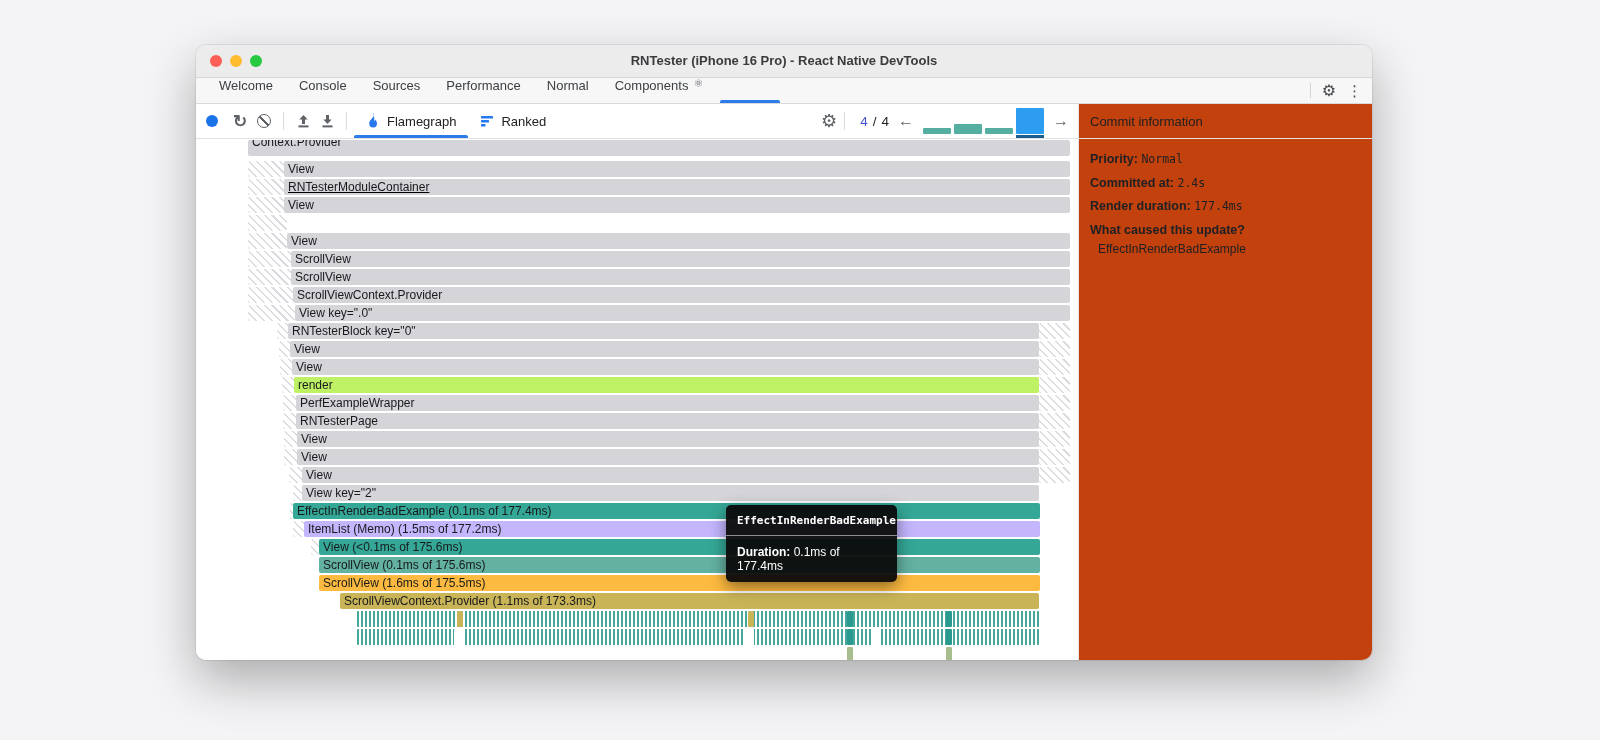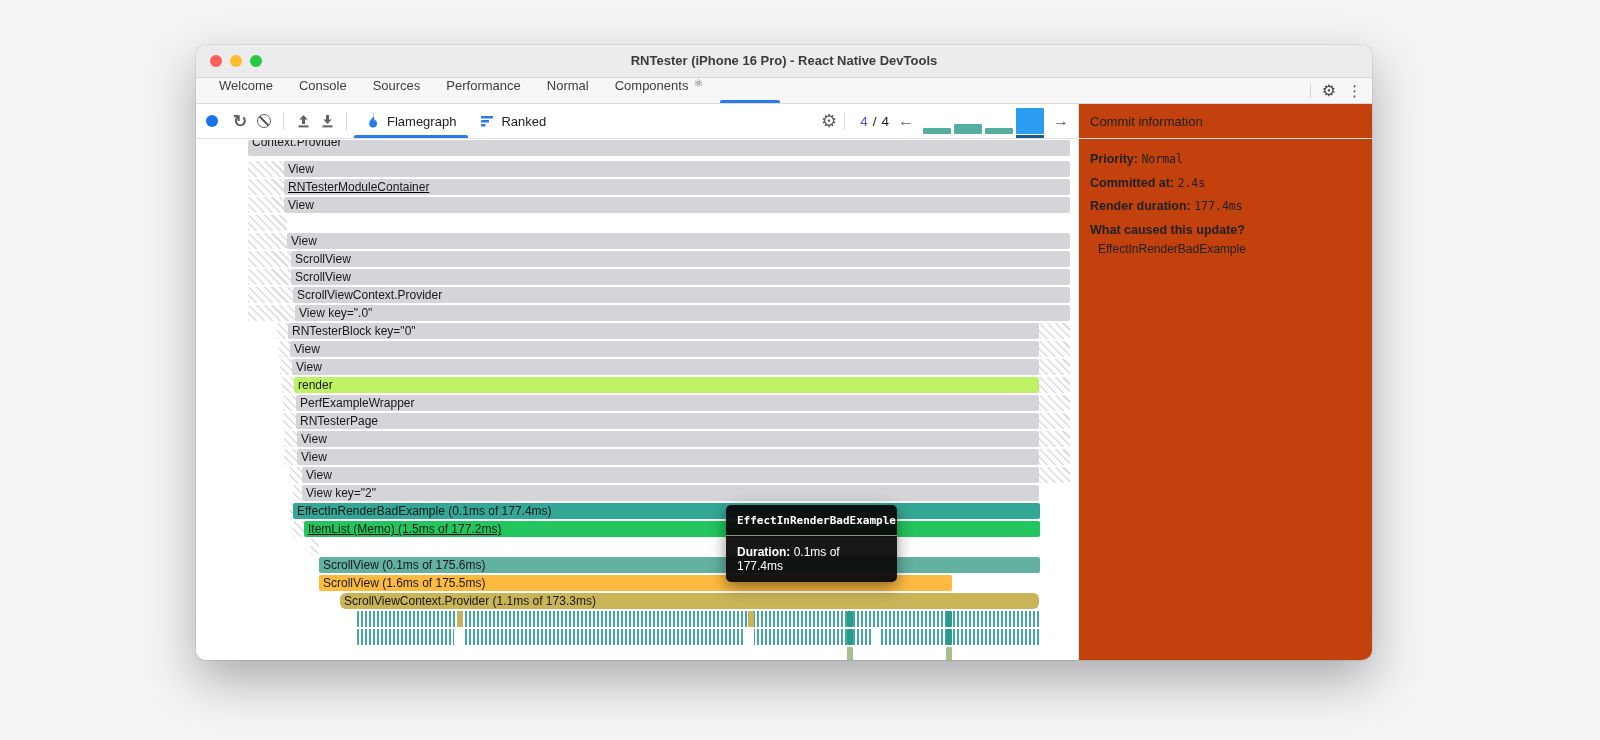--- a/index.html
+++ b/index.html
@@ -264,31 +264,34 @@
       </div>
       <div class="hatch-strip" style="left: 97px; top: 346px; width: 9px;"></div>
       <div class="fg-row" style="top: 346px; left: 106px; width: 737px; background: rgb(212, 212, 217);">
         <span class="fg-label">View key="2"</span>
       </div>
       <div class="hatch-strip" style="left: 94px; top: 364px; width: 3px;"></div>
       <div class="fg-row" style="top: 364px; left: 97px; width: 747px; background: rgb(52, 167, 150);">
         <span class="fg-label">EffectInRenderBadExample (0.1ms of 177.4ms)</span>
       </div>
       <div class="hatch-strip" style="left: 97px; top: 382px; width: 11px;"></div>
-      <div class="fg-row" style="top: 382px; left: 108px; width: 736px; background: #22c55e; text-decoration: underline;">
+      <div class="fg-row" style="top: 382px; left: 108px; width: 736px; background: #c4b5fd;">
         <span class="fg-label">ItemList (Memo) (1.5ms of 177.2ms)</span>
       </div>
       <div class="hatch-strip" style="left: 115px; top: 400px; width: 8px;"></div>
+      <div class="fg-row" style="top: 400px; left: 123px; width: 721px; background: rgb(52, 167, 150);">
+        <span class="fg-label">View (&lt;0.1ms of 175.6ms)</span>
+      </div>
       <div class="fg-row" style="top: 418px; left: 123px; width: 721px; background: rgb(99, 177, 161);">
         <span class="fg-label">ScrollView (0.1ms of 175.6ms)</span>
       </div>
-      <div class="fg-row" style="top: 436px; left: 123px; width: 633px; background: rgb(253, 186, 64);">
+      <div class="fg-row" style="top: 436px; left: 123px; width: 721px; background: rgb(253, 186, 64);">
         <span class="fg-label">ScrollView (1.6ms of 175.5ms)</span>
       </div>
-      <div class="fg-row" style="top: 454px; left: 144px; width: 699px; background: rgb(201, 180, 88); border-radius: 6px;">
+      <div class="fg-row" style="top: 454px; left: 144px; width: 699px; background: rgb(201, 180, 88);">
         <span class="fg-label">ScrollViewContext.Provider (1.1ms of 173.3ms)</span>
       </div>
       <div class="tick-row" style="top: 472px; left: 161px; width: 682px; background-image: repeating-linear-gradient(90deg, rgb(70, 168, 156) 0px, rgb(70, 168, 156) 2px, rgb(255, 255, 255) 2px, rgb(255, 255, 255) 4px);">
         <div class="tick-accent" style="left: 100px; width: 6px; background: rgb(201, 180, 88);"></div>
         <div class="tick-accent" style="left: 391px; width: 6px; background: rgb(201, 180, 88);"></div>
         <div class="tick-accent" style="left: 490px; width: 6px; background: rgb(42, 154, 142);"></div>
         <div class="tick-accent" style="left: 589px; width: 6px; background: rgb(42, 154, 142);"></div>
       </div>
       <div class="tick-row" style="top: 490px; left: 161px; width: 682px; background-image: repeating-linear-gradient(90deg, rgb(70, 168, 156) 0px, rgb(70, 168, 156) 2px, rgb(255, 255, 255) 2px, rgb(255, 255, 255) 4px);">
         <div class="tick-gap" style="left: 97px; width: 9px;"></div>

